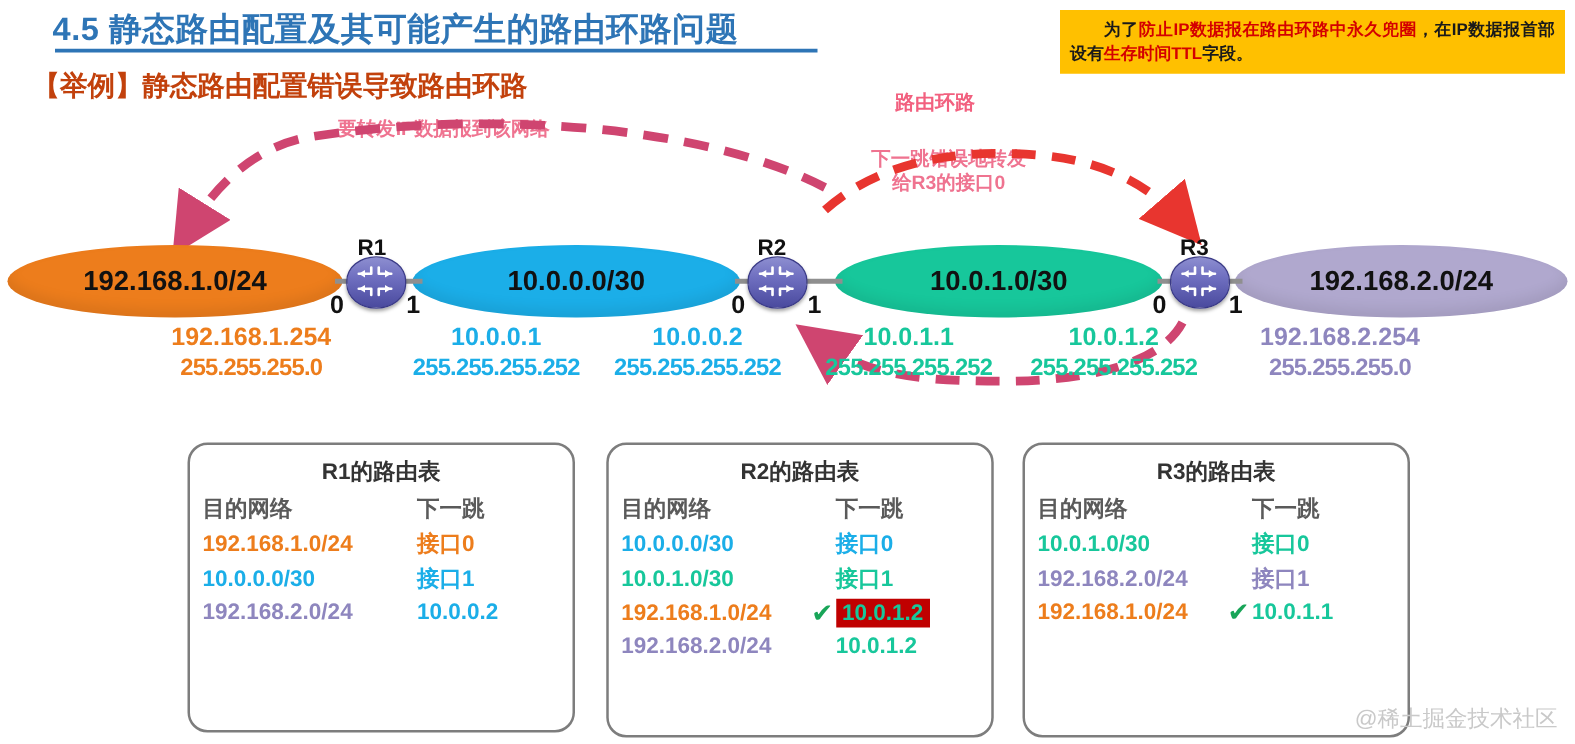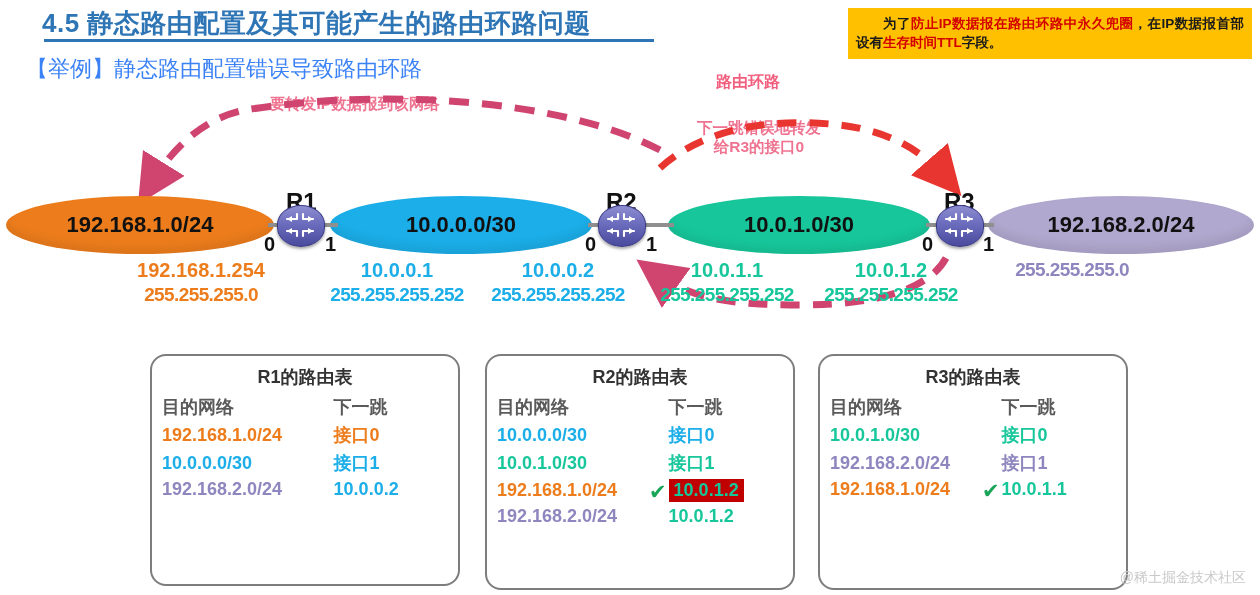--- a/index.html
+++ b/index.html
@@ -16,21 +16,21 @@
   .title{
     position:absolute;left:42px;top:6px;
     font-size:26px;font-weight:bold;color:#2e75b6;
     letter-spacing:0.5px;white-space:nowrap;
   }
   .title-underline{
     position:absolute;left:44px;top:39px;width:610px;height:3px;background:#2e75b6;
   }
   .subtitle{
     position:absolute;left:26px;top:54px;
-    font-size:22px;font-weight:normal;color:#3b82f6;white-space:nowrap;text-align:center;
+    font-size:22px;font-weight:bold;color:#c2410c;white-space:nowrap;text-align:center;
   }
 
   
   .callout{
     position:absolute;left:848px;top:8px;width:404px;
     background:#FFC000;
     padding:6px 8px 7px 8px;
     box-sizing:border-box;
     font-size:13.5px;font-weight:bold;color:#1a1a1a;
     line-height:1.42;
@@ -76,21 +76,21 @@
   .router{position:absolute;width:46px;height:40px;}
   .router .body{
     position:absolute;left:0;top:0;width:46px;height:40px;
     border-radius:50%/46%;
     background:linear-gradient(180deg,#8d8ed0 0%,#6f6fc0 40%,#4a4a9e 100%);
     border:1px solid #3a3a86;
     box-shadow:0 2px 3px rgba(0,0,0,0.35);
   }
   .router svg{position:absolute;left:0;top:0;}
   .rtr-label{
-    position:absolute;font-size:24px;font-weight:bold;color:#111;
+    position:absolute;font-size:18px;font-weight:bold;color:#111;
     white-space:nowrap;
   }
   .port{
     position:absolute;font-size:20px;font-weight:bold;color:#111;
   }
   .link{position:absolute;height:4px;background:#8f8f8f;}
 
   
   .ip{
     position:absolute;font-weight:bold;white-space:nowrap;text-align:center;
@@ -122,21 +122,21 @@
   .rt-row .c2{width:40%;}
   .rt-row .c2 .cellbox{display:inline-block;padding:1px 5px;}
   .check{
     position:absolute;right:2px;top:50%;transform:translateY(-50%);
     color:#18a558;font-size:21px;font-weight:bold;line-height:1;
   }
 
   
   .watermark{
     position:absolute;right:14px;bottom:8px;
-    font-size:14px;color:#c9c9c9;white-space:nowrap;
+    font-size:18px;color:#c9c9c9;white-space:nowrap;
   }
   svg.arrows{position:absolute;left:0;top:0;pointer-events:none;}
 </style>
 </head>
 <body>
 
 <div id="stage">
 
   <div class="title">4.5  静态路由配置及其可能产生的路由环路问题</div>
   <div class="title-underline"></div>
@@ -263,20 +263,21 @@
   </div>
   <div class="ip" style="left:642px;top:258px;width:170px;color:#17C79B;">
     <div class="l1">10.0.1.1</div>
     <div class="l2">255.255.255.252</div>
   </div>
   <div class="ip" style="left:806px;top:258px;width:170px;color:#17C79B;">
     <div class="l1">10.0.1.2</div>
     <div class="l2">255.255.255.252</div>
   </div>
   <div class="ip" style="left:977px;top:258px;width:190px;color:#8E86BE;">
+    <div class="l1">192.168.2.254</div>
     <div class="l2">255.255.255.0</div>
   </div>
 
   <div class="rt" style="left:150px;top:354px;width:310px;height:232px;">
     <div class="rt-title">R1的路由表</div>
     <div class="rt-head">
       <div class="c1">目的网络</div>
       <div class="c2">下一跳</div>
     </div>
     <div class="rt-row">

